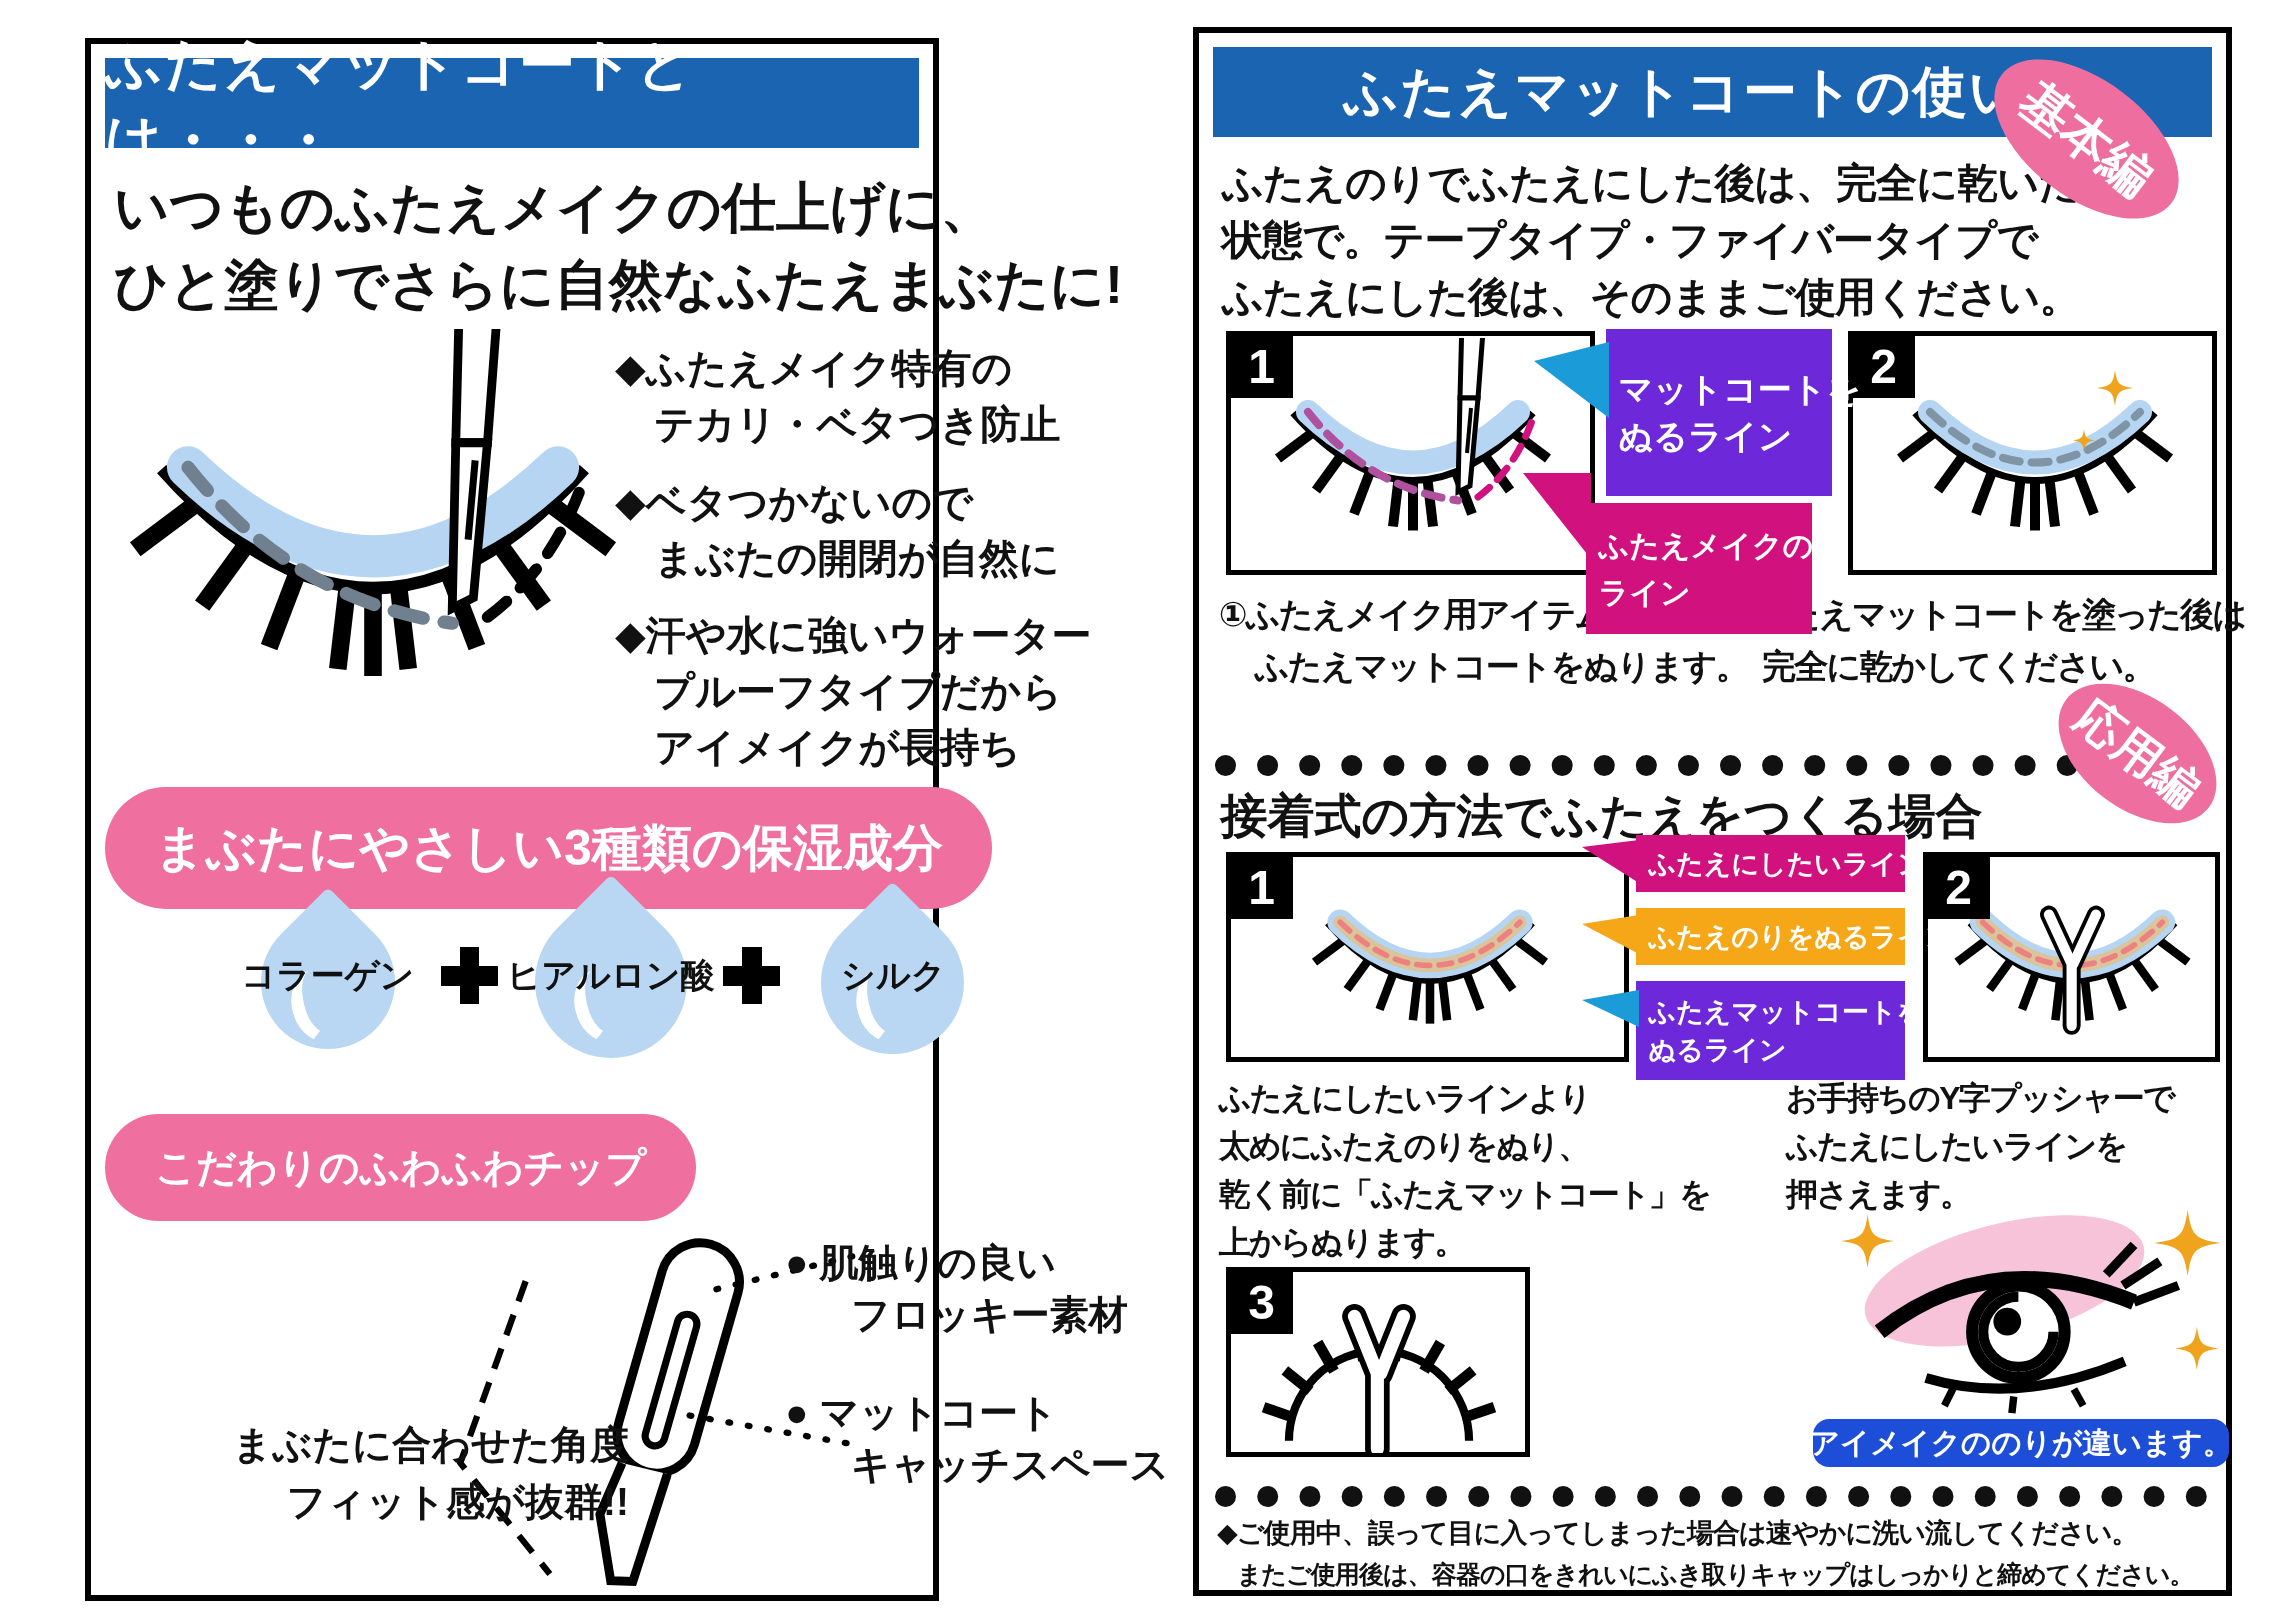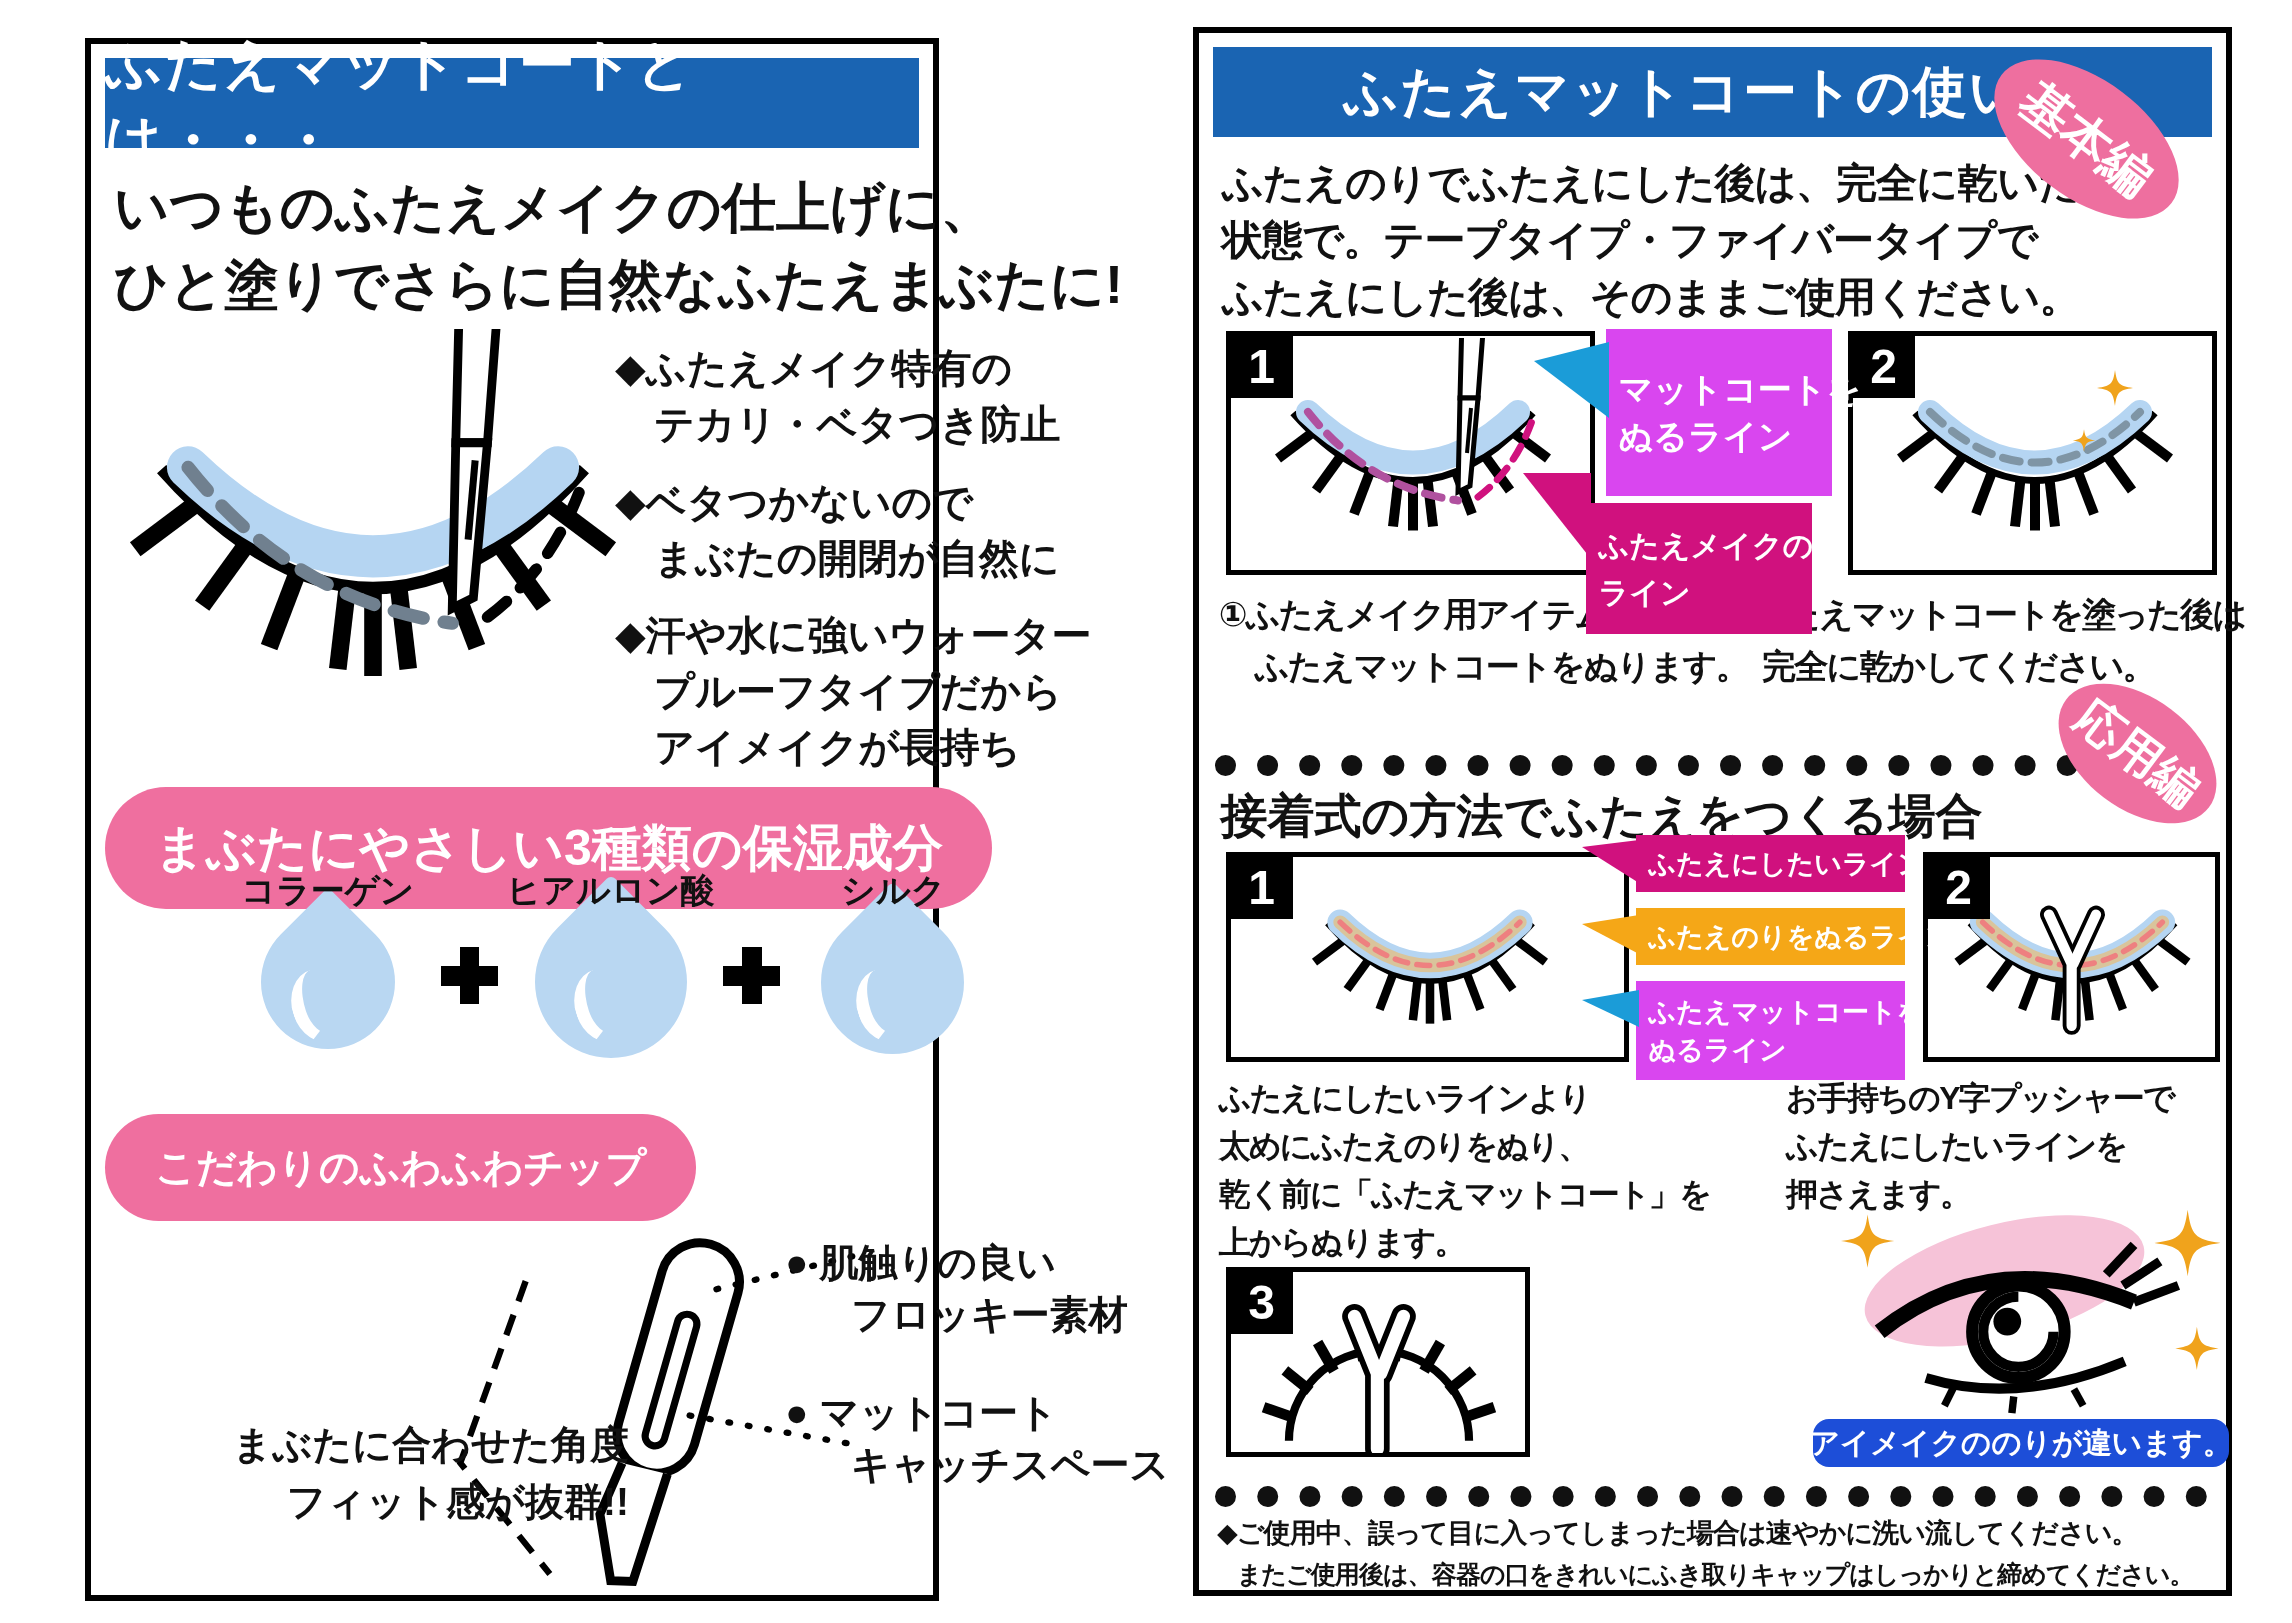--- a/index.html
+++ b/index.html
@@ -17,21 +17,21 @@
   .features{position:absolute;left:524px;top:296px;font-size:40px;font-weight:bold;line-height:56px;}
   .feature{margin-bottom:21.5px;}
   .fl{white-space:nowrap;}
   .fl.ind{padding-left:39px;}
   .pill{position:absolute;background:#ef6f9f;color:#fff;font-weight:bold;border-radius:72px;
     display:flex;align-items:center;justify-content:center;white-space:nowrap;}
   #banner1{left:14.3px;top:743px;width:887px;height:122px;font-size:50px;}
   #banner2{left:14.3px;top:1070px;width:591px;height:107px;font-size:40px;}
   #drops-row{position:absolute;left:54px;top:824px;width:931px;height:215px;display:flex;
     align-items:center;justify-content:center;}
-  .ing{position:relative;width:215px;height:215px;display:flex;align-items:flex-start;justify-content:center;}
+  .ing{position:relative;width:215px;height:215px;display:flex;align-items:center;justify-content:center;}
   .drop{position:absolute;left:50%;top:50%;width:134px;height:134px;margin:-61px 0 0 -67px;
     background:#b9d7f2;border-radius:4% 50% 50% 50%;transform:rotate(45deg);}
   .hl{position:absolute;left:50%;top:50%;width:47px;height:66px;margin:-7.2px 0 0 -36px;
     border-radius:50%;border-left:13.4px solid #fff;border-bottom:9px solid rgba(255,255,255,0);transform:rotate(-18deg);}
   .ing-label{position:relative;z-index:2;font-weight:bold;font-size:34px;white-space:nowrap;}
   .plus{width:57px;height:57px;position:relative;flex:0 0 auto;margin:0 5.4px;}
   .plus::before{content:"";position:absolute;left:19px;top:0;width:19.7px;height:57px;background:#000;}
   .plus::after{content:"";position:absolute;left:0;top:19px;width:57px;height:19.7px;background:#000;}
   .chip-label{position:absolute;font-size:39px;font-weight:bold;line-height:52px;white-space:nowrap;}
   #chip-label-1{left:694px;top:1193px;}
@@ -43,21 +43,21 @@
   #badge-basic{left:781px;top:47px;width:213px;height:118px;font-size:50px;transform:rotate(37deg);}
   #badge-adv{left:849px;top:665px;width:179px;height:111px;font-size:47px;transform:rotate(37deg);}
   .stepbox{position:absolute;border:5.4px solid #000;background:#fff;box-sizing:border-box;}
   .num{position:absolute;left:-0.9px;top:-0.9px;width:63px;height:63px;background:#000;color:#fff;
     font-weight:bold;font-size:48px;display:flex;align-items:center;justify-content:center;z-index:3;}
   .caption{position:absolute;font-weight:bold;font-size:34px;line-height:52px;letter-spacing:-1.8px;white-space:nowrap;}
   .caption .ind{padding-left:36px;}
   .co{position:absolute;color:#fff;font-weight:bold;box-sizing:border-box;padding:7.2px 12.5px;
     display:flex;flex-direction:column;justify-content:center;z-index:4;}
   .co .cl{white-space:nowrap;}
-  .co.blue{background:#d946ef;}
+  .co.blue{background:#6d28d9;}
   .co.pink{background:#d0117e;}
   .co.orange{background:#f5a717;}
   .co::before{content:"";position:absolute;width:0;height:0;border-style:solid;}
   #co-matte::before{left:-72px;top:12.5px;border-width:19.7px 75px 57px 0;border-color:transparent #1b9cd8 transparent transparent;}
   #co-makeup::before{left:-63px;top:-30px;border-width:0 68px 86px 0;border-color:transparent #d0117e transparent transparent;}
   #co-want::before{left:-54px;top:5.4px;border-width:7.2px 57px 36px 0;border-color:transparent #d0117e transparent transparent;}
   #co-glue::before{left:-54px;top:7.2px;border-width:9px 57px 30px 0;border-color:transparent #f5a717 transparent transparent;}
   #co-matte2::before{left:-54px;top:9px;border-width:10.7px 57px 27px 0;border-color:transparent #1b9cd8 transparent transparent;}
   .dots{position:absolute;height:0;border-top:21.5px dotted #111;}
   #note-badge{position:absolute;left:614px;top:1386px;width:416px;height:48px;background:#1d4ed8;color:#fff;

